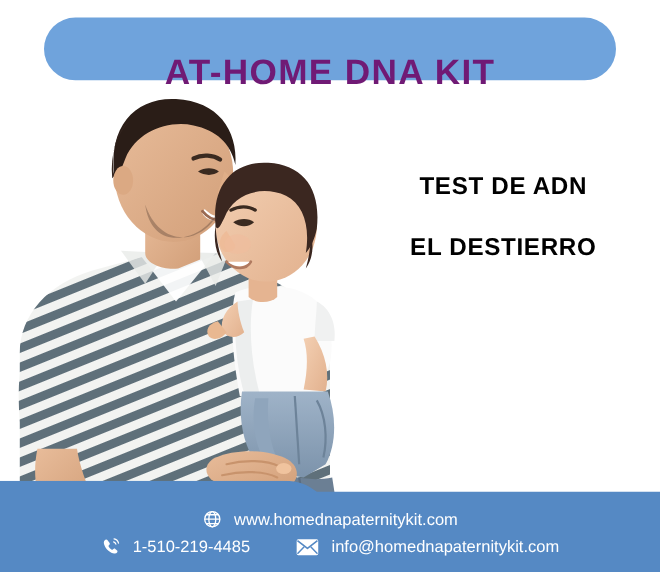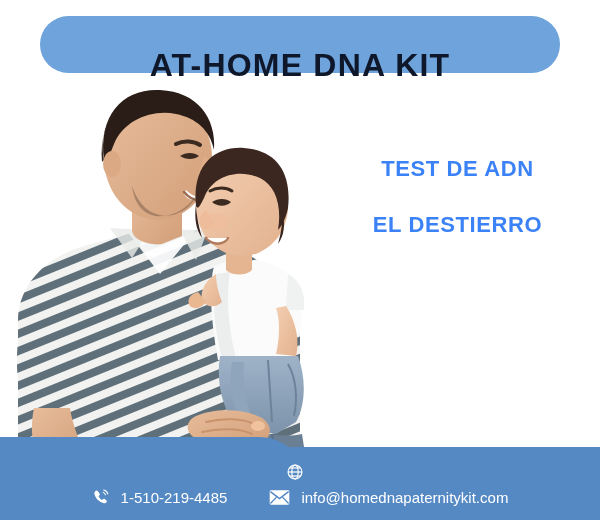--- a/index.html
+++ b/index.html
@@ -26,21 +26,21 @@
     top: 16px;
     width: 520px;
     height: 57px;
     border-radius: 30px;
     background: #6fa3dc;
     display: flex;
     align-items: center;
     justify-content: center;
   }
   .header-pill-title {
-    color: #0f172a;
+    color: #701a75;
     font-size: 32px;
     font-weight: bold;
     letter-spacing: 1.2px;
     line-height: 1;
     white-space: nowrap;
     font-family: "Liberation Sans", sans-serif;
     margin-top: 40px;
   }
 
   
@@ -60,21 +60,21 @@
 
   
   .headline-block {
     position: absolute;
     left: 330px;
     top: 158px;
     width: 255px;
     text-align: center;
   }
   .headline-line {
-    color: #3b82f6;
+    color: #000000;
     font-size: 22px;
     font-weight: bold;
     letter-spacing: 0.6px;
     line-height: 1;
     margin: 0 0 34px 0;
     white-space: nowrap;
     font-family: "Liberation Sans", sans-serif;
   }
   .headline-line:last-child {
     margin-bottom: 16px;
@@ -264,20 +264,21 @@
         <div class="footer-item">
           <span class="footer-icon">
             <svg width="18" height="18" viewBox="0 0 24 24" fill="none" stroke="#ffffff" stroke-width="1.6">
               <circle cx="12" cy="12" r="9.2"></circle>
               <ellipse cx="12" cy="12" rx="4.2" ry="9.2"></ellipse>
               <line x1="2.8" y1="12" x2="21.2" y2="12"></line>
               <line x1="4.3" y1="6.6" x2="19.7" y2="6.6"></line>
               <line x1="4.3" y1="17.4" x2="19.7" y2="17.4"></line>
             </svg>
           </span>
+          <span class="footer-text">www.homednapaternitykit.com</span>
         </div>
       </div>
 
       <div class="footer-row">
         <div class="footer-item">
           <span class="footer-icon">
             <svg width="18" height="18" viewBox="0 0 24 24">
               <path d="M6.2 3.4c-.8 0-1.6.4-2.1 1.1C3 5.7 3 7.4 3.6 9.2c.9 2.8 2.8 5.6 5.2 7.6 2.2 1.9 4.8 3.2 7 3.5 1.5.2 2.8-.2 3.5-1.2.5-.7.6-1.5.3-2.1l-2.5-2.3c-.5-.5-1.3-.5-1.9-.1l-1.5 1c-.4.3-.9.2-1.3-.1-1.3-1-2.6-2.4-3.4-3.8-.2-.4-.2-.9.1-1.2l1.1-1.3c.4-.5.4-1.2 0-1.7L7.7 4.1c-.3-.4-.9-.7-1.5-.7z" fill="#ffffff"></path>
               <path d="M15.6 2.6c2.6.5 4.8 2.6 5.4 5.2" stroke="#ffffff" stroke-width="1.5" fill="none" stroke-linecap="round"></path>
               <path d="M15.1 6.1c1.3.4 2.3 1.4 2.7 2.7" stroke="#ffffff" stroke-width="1.5" fill="none" stroke-linecap="round"></path>

